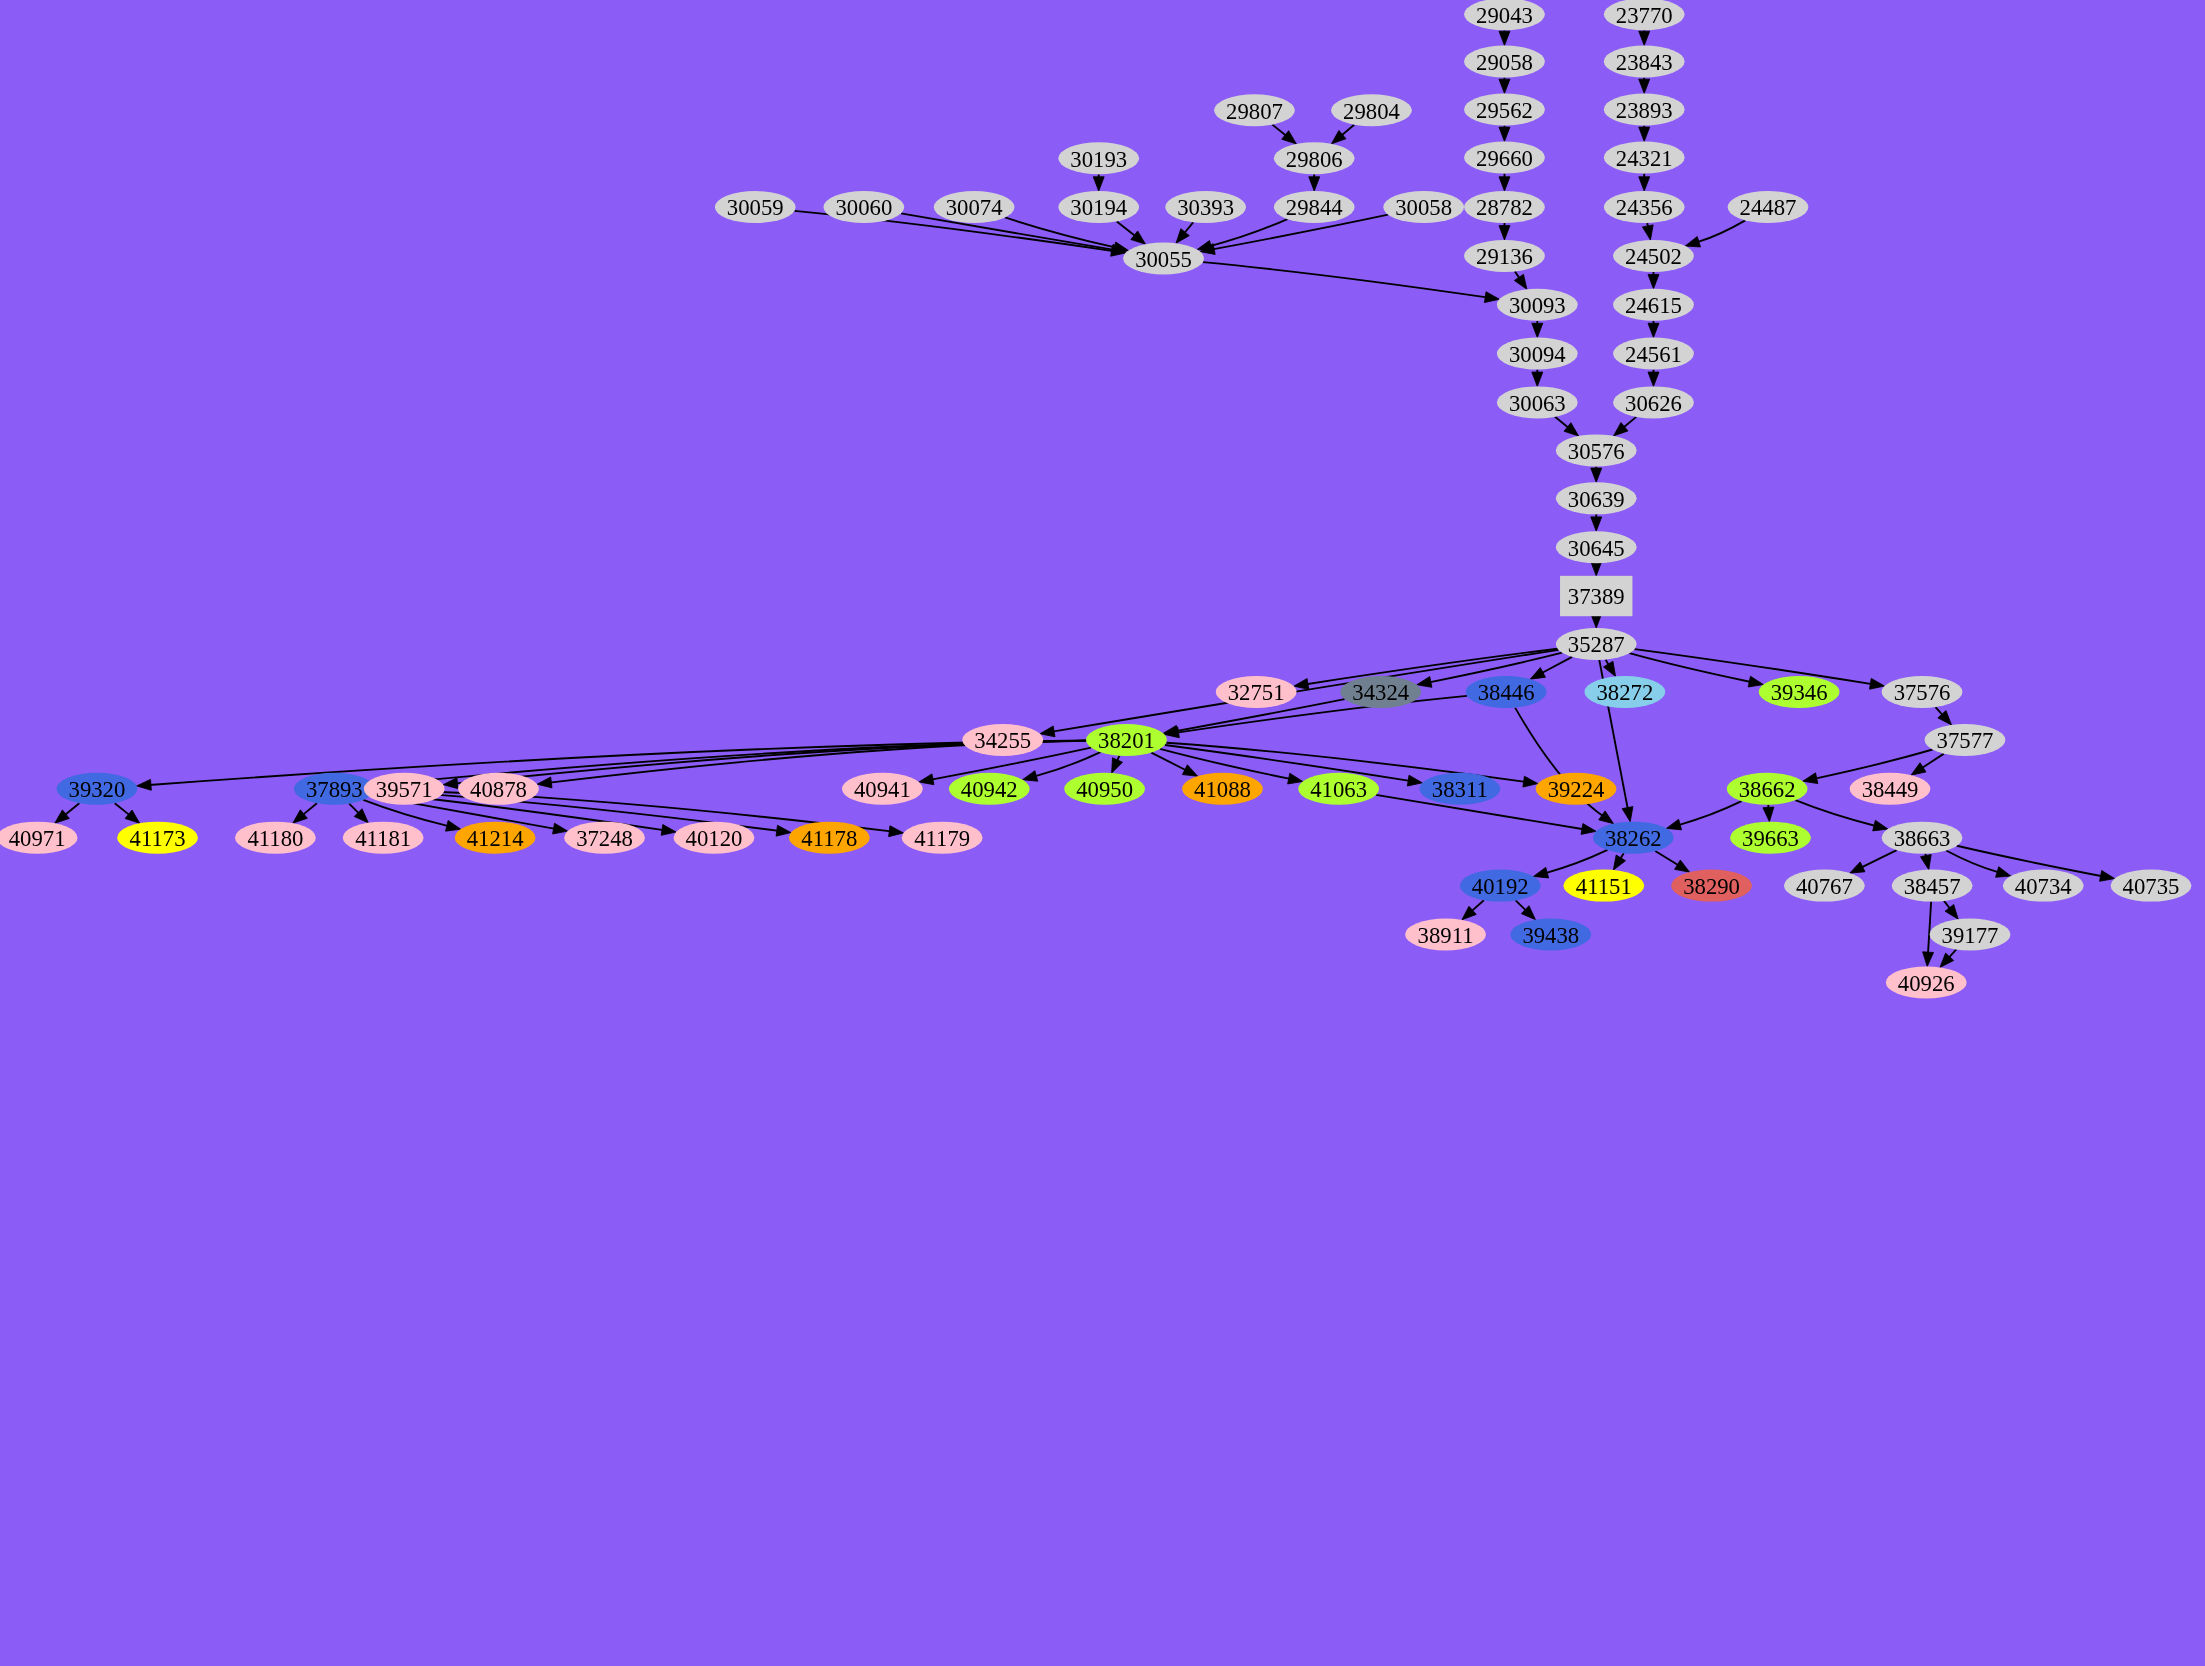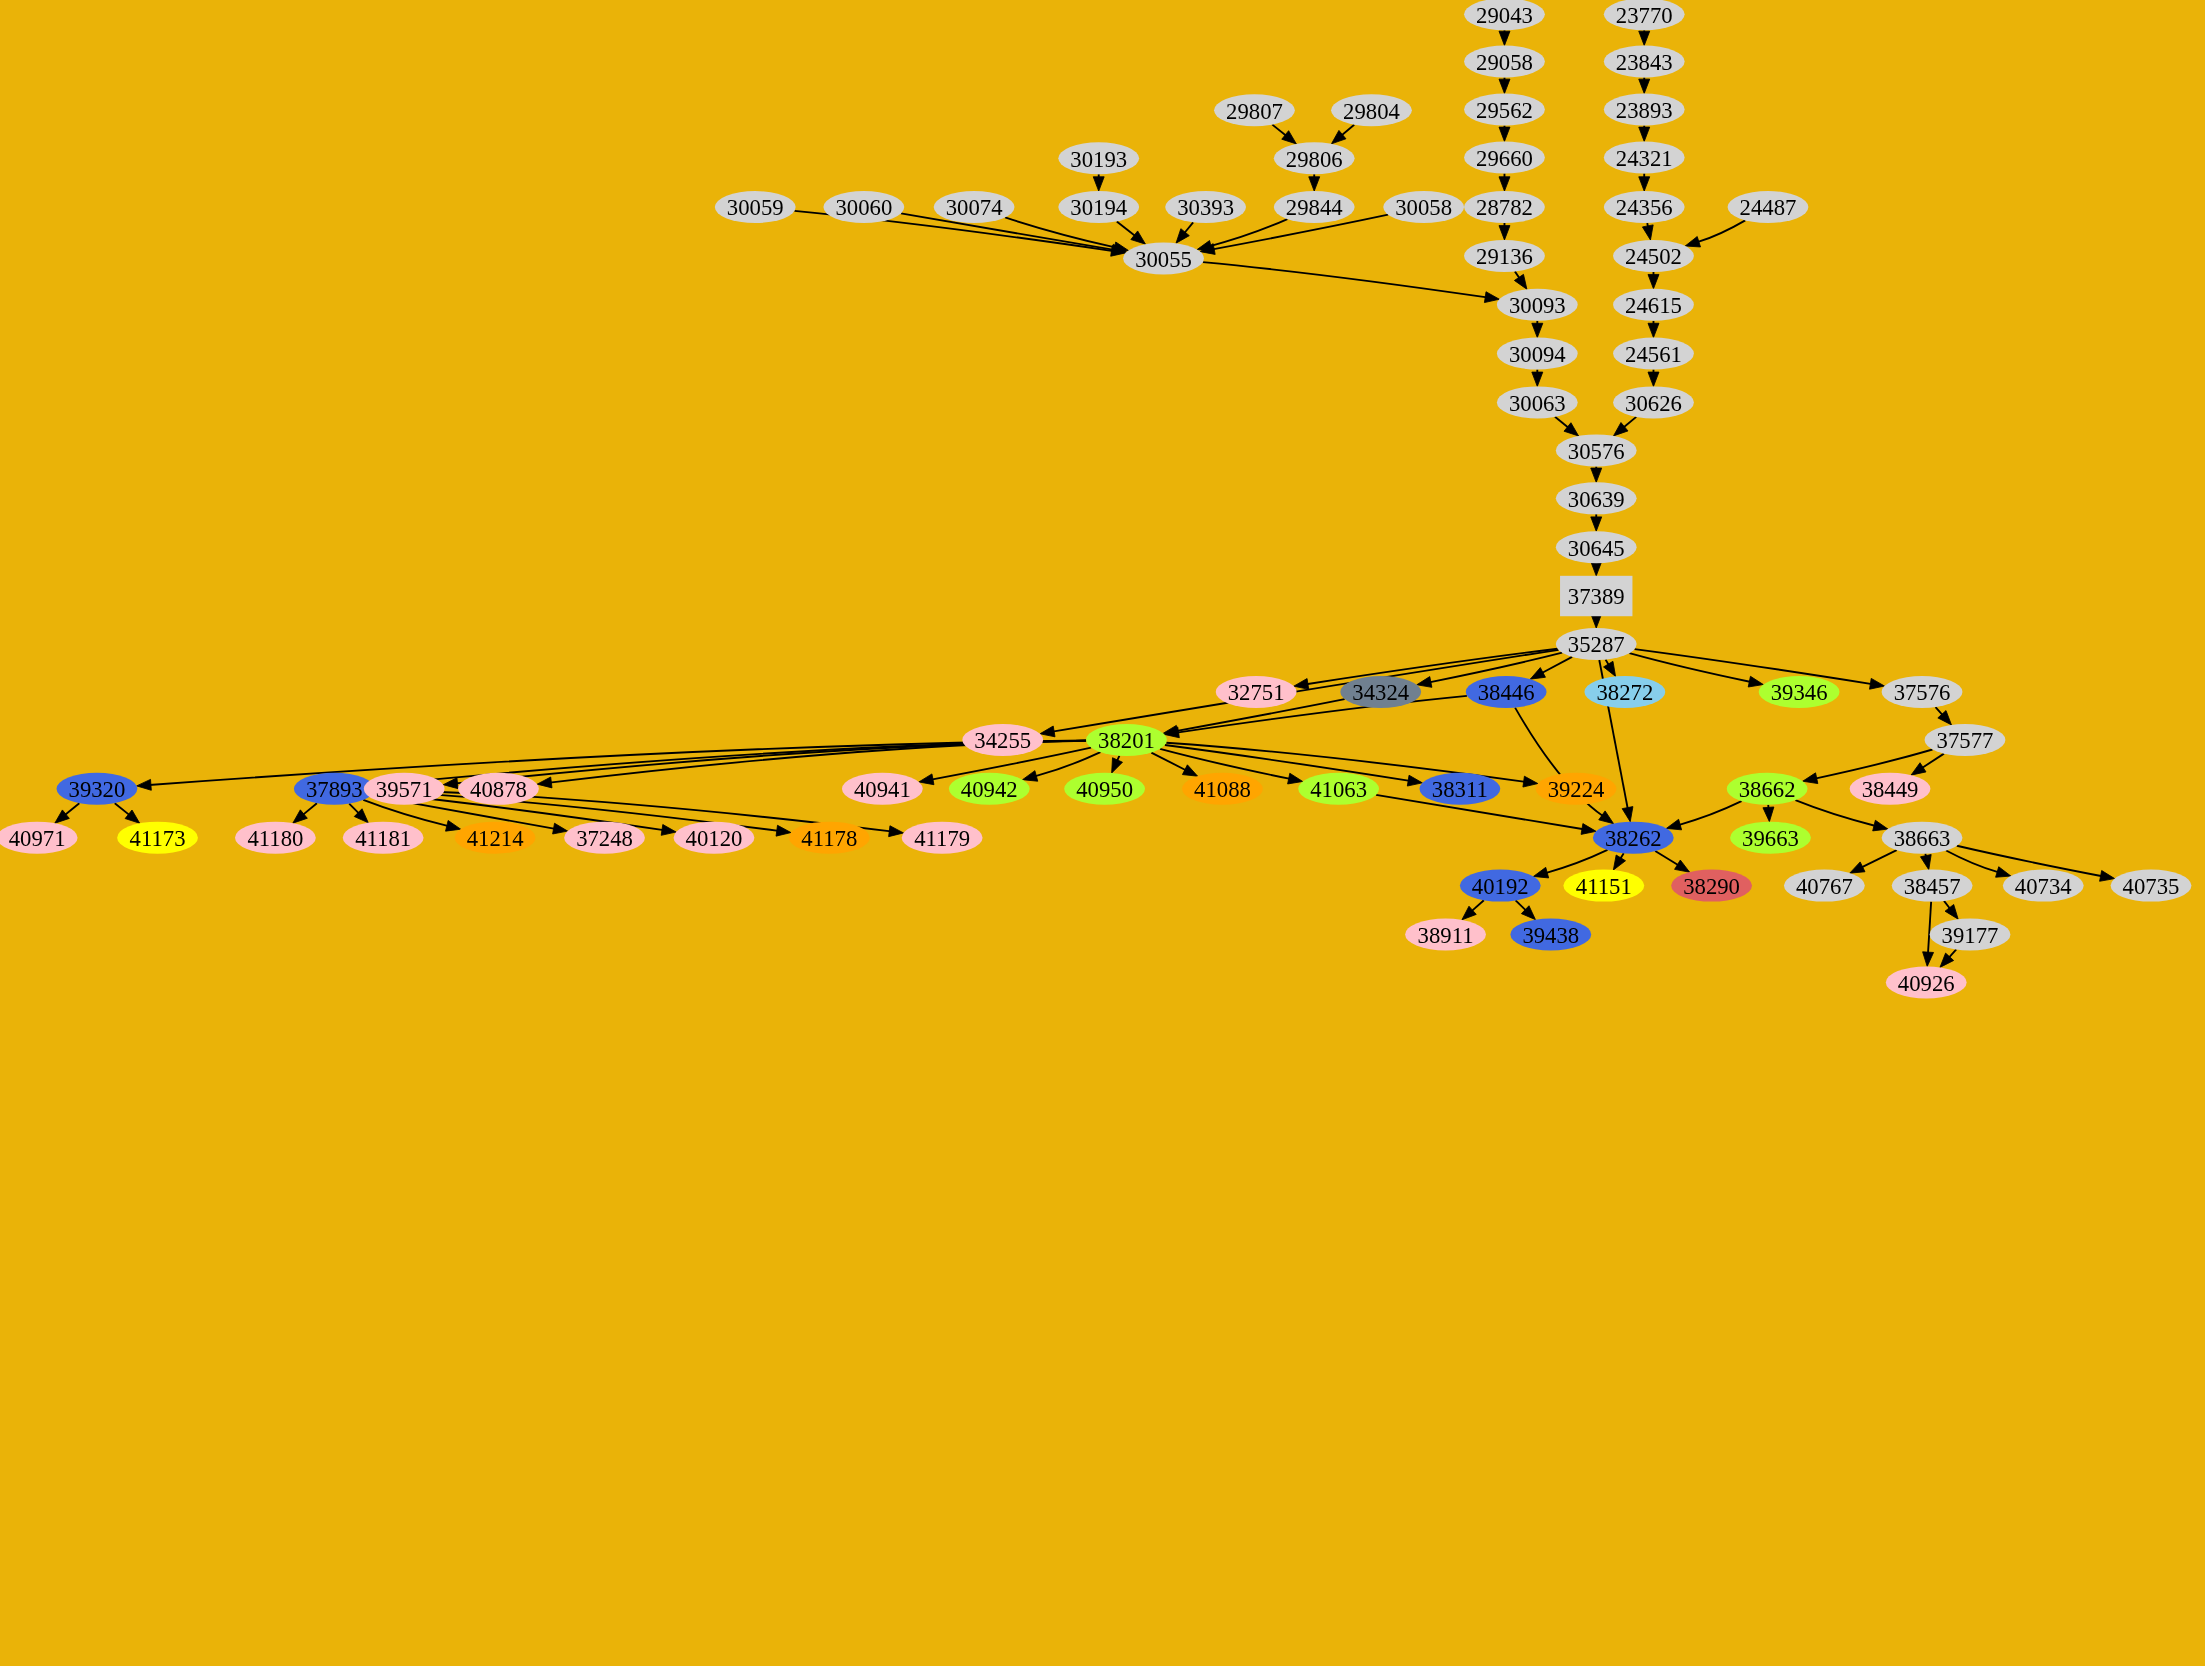--- a/index.html
+++ b/index.html
@@ -1,16 +1,16 @@
 <!DOCTYPE html>
 <html style="font-size:13.5px"><head>
 <meta charset="utf-8">
 <style>
   html,body{margin:0;padding:0;background:#ffffff;}
-  #stage{position:relative;width:2205px;height:1666px;background:#eab308;
+  #stage{position:relative;width:2205px;height:1666px;background:#8b5cf6;
          font-family:"Liberation Serif", serif;}
   svg{display:block;}
   text{font-family:"Liberation Serif", serif; font-size:27px; fill:#000000;
        text-anchor:middle; dominant-baseline:central; user-select:none;}
   .node-shape{stroke:#000000;stroke-width:0;}
   .edge{fill:none;stroke:#000000;stroke-width:2.2;}
   .arrowhead{fill:#000000;stroke:#000000;stroke-width:1;}
 </style>
 </head>
 <body>

